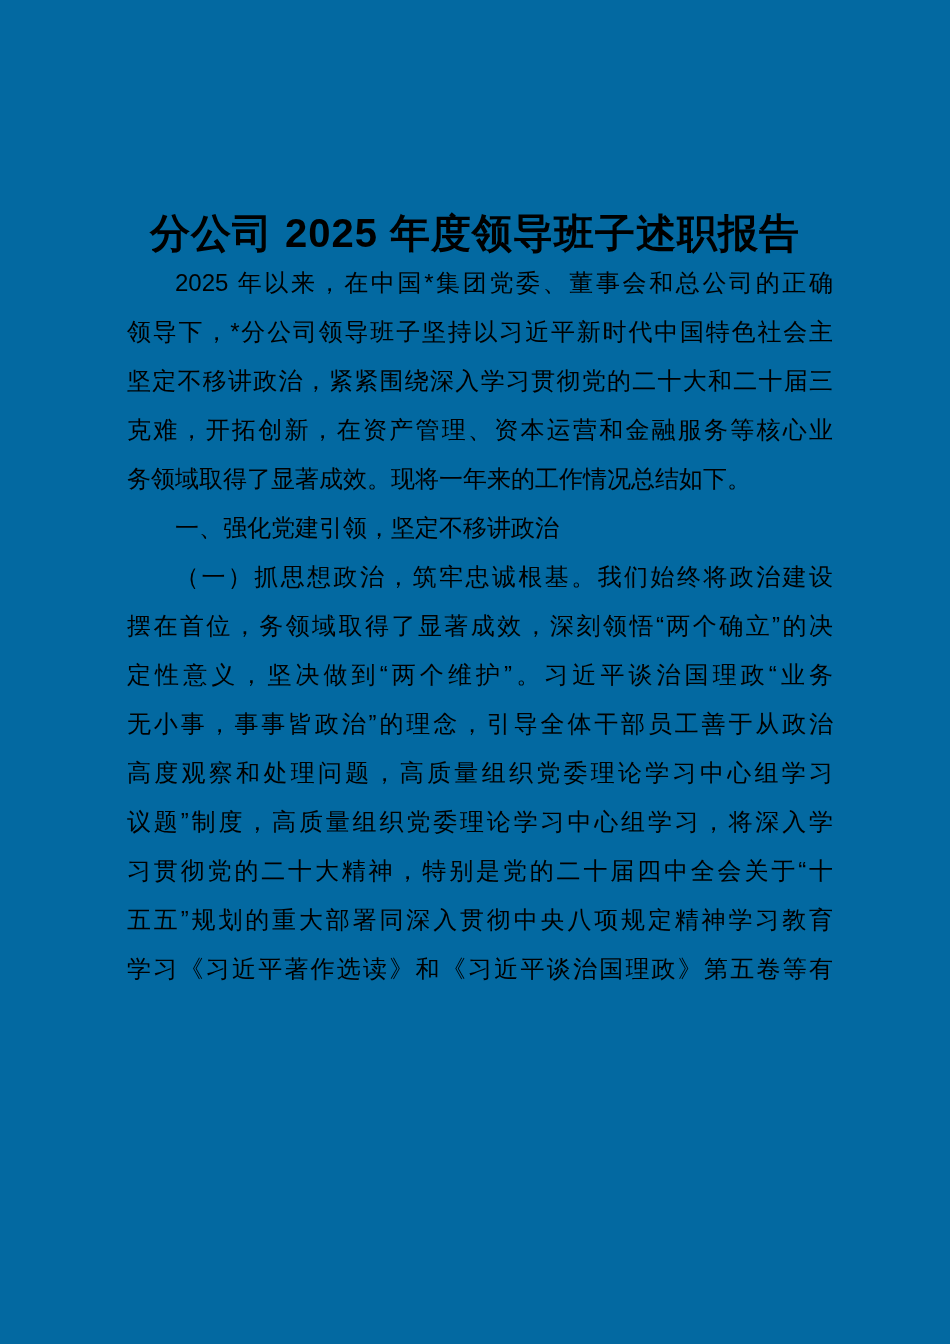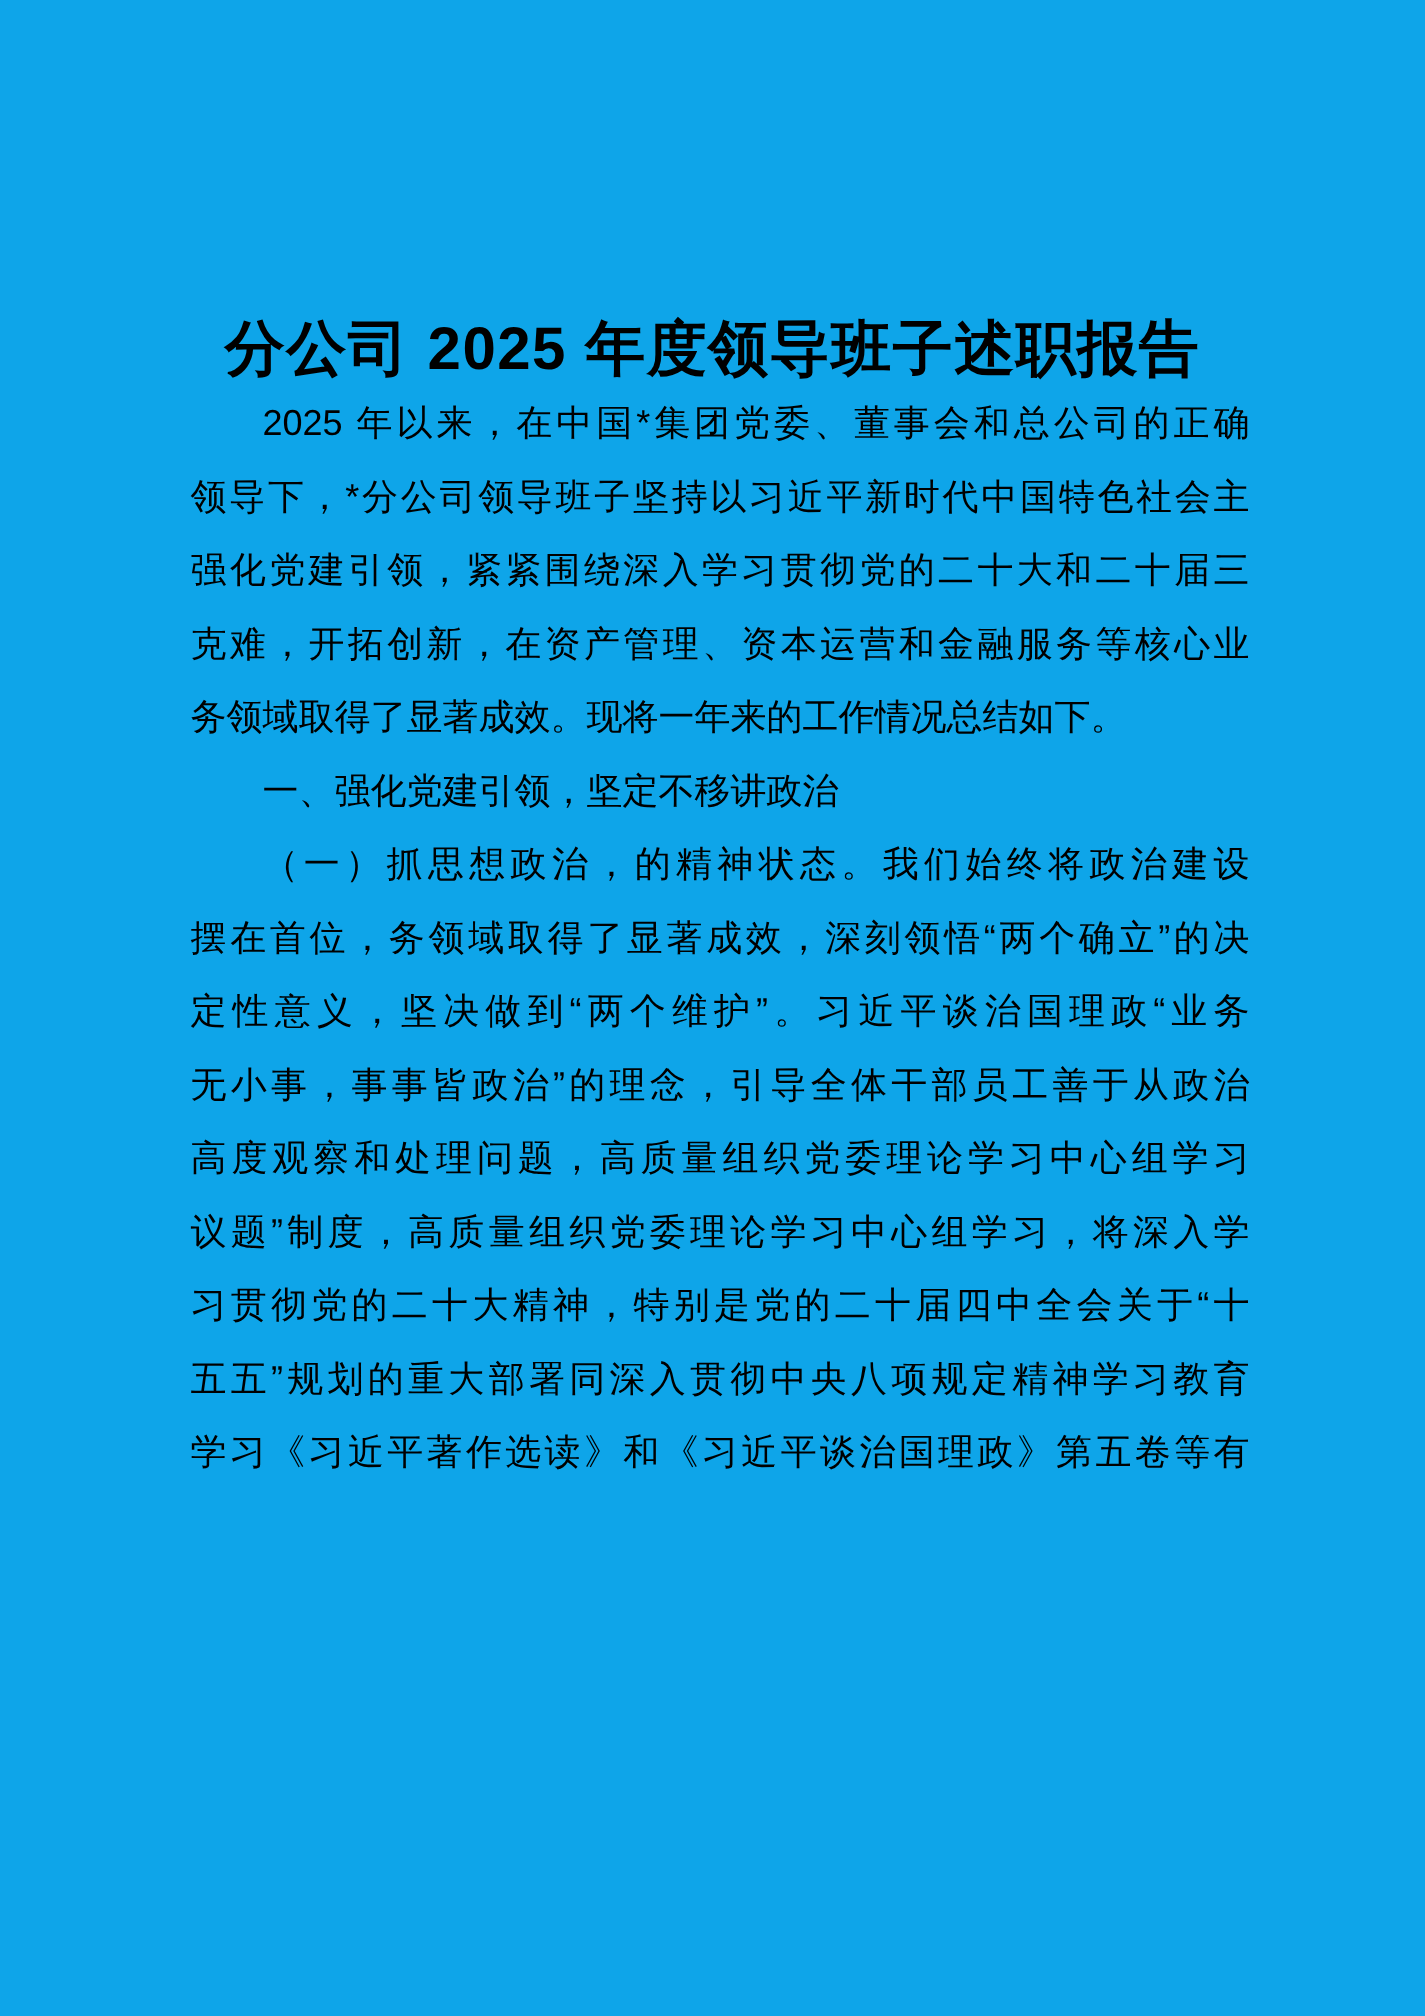--- a/index.html
+++ b/index.html
@@ -4,21 +4,21 @@
 <style>
   html, body {
     margin: 0;
     padding: 0;
     background: #ffffff;
   }
   .page {
     position: relative;
     width: 950px;
     height: 1344px;
-    background: #0ea5e9;
+    background: #0369a1;
     color: #000000;
     font-family: "Liberation Sans", sans-serif;
     overflow: hidden;
   }
   .doc-title {
     position: absolute;
     top: 180px;
     left: 0;
     width: 100%;
     text-align: center;
@@ -53,25 +53,25 @@
   }
 </style>
 </head>
 <body>
 
 <div class="page">
   <h1 class="doc-title">分公司 2025 年度领导班子述职报告</h1>
   <div class="doc-body">
       <div class="line indent justify">2025 年以来，在中国*集团党委、董事会和总公司的正确</div>
       <div class="line justify">领导下，*分公司领导班子坚持以习近平新时代中国特色社会主</div>
-      <div class="line justify">强化党建引领，紧紧围绕深入学习贯彻党的二十大和二十届三</div>
+      <div class="line justify">坚定不移讲政治，紧紧围绕深入学习贯彻党的二十大和二十届三</div>
       <div class="line justify">克难，开拓创新，在资产管理、资本运营和金融服务等核心业</div>
       <div class="line">务领域取得了显著成效。现将一年来的工作情况总结如下。</div>
       <div class="line indent heading">一、强化党建引领，坚定不移讲政治</div>
-      <div class="line indent justify">（一）抓思想政治，的精神状态。我们始终将政治建设</div>
+      <div class="line indent justify">（一）抓思想政治，筑牢忠诚根基。我们始终将政治建设</div>
       <div class="line justify">摆在首位，务领域取得了显著成效，深刻领悟“两个确立”的决</div>
       <div class="line justify">定性意义，坚决做到“两个维护”。习近平谈治国理政“业务</div>
       <div class="line justify">无小事，事事皆政治”的理念，引导全体干部员工善于从政治</div>
       <div class="line justify">高度观察和处理问题，高质量组织党委理论学习中心组学习</div>
       <div class="line justify">议题”制度，高质量组织党委理论学习中心组学习，将深入学</div>
       <div class="line justify">习贯彻党的二十大精神，特别是党的二十届四中全会关于“十</div>
       <div class="line justify">五五”规划的重大部署同深入贯彻中央八项规定精神学习教育</div>
       <div class="line justify">学习《习近平著作选读》和《习近平谈治国理政》第五卷等有</div>
     </div>
 </div>

